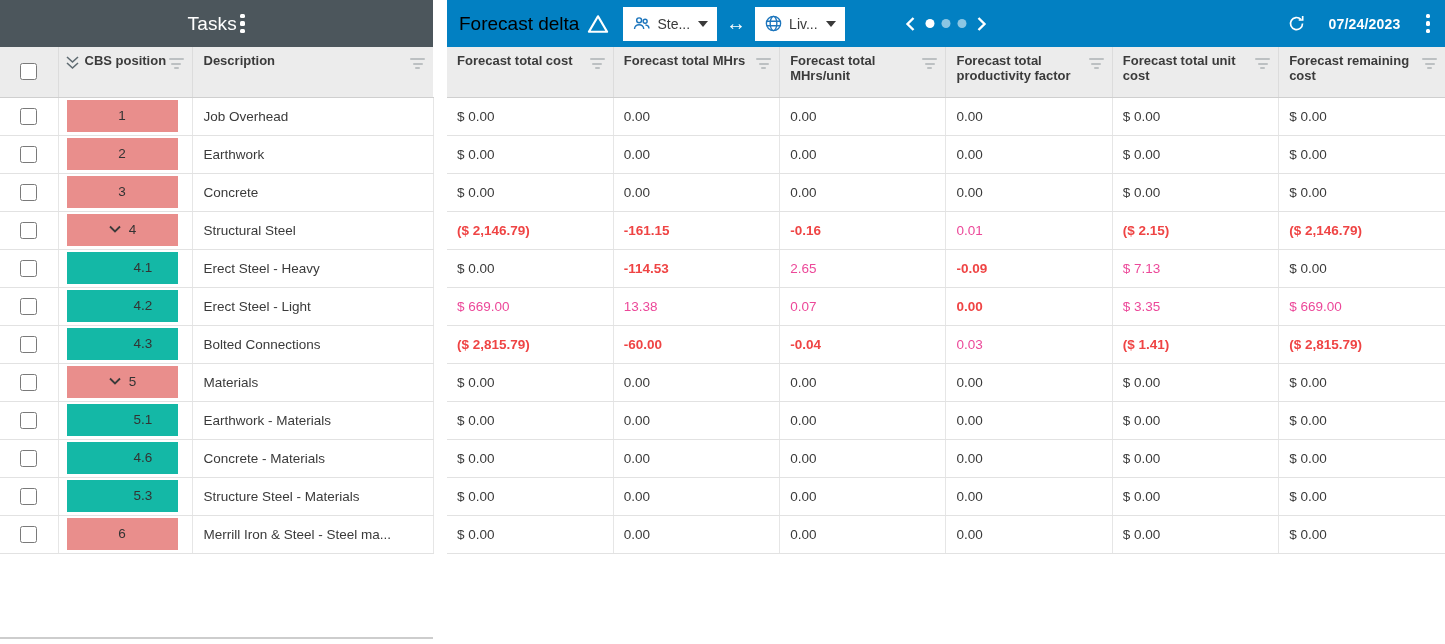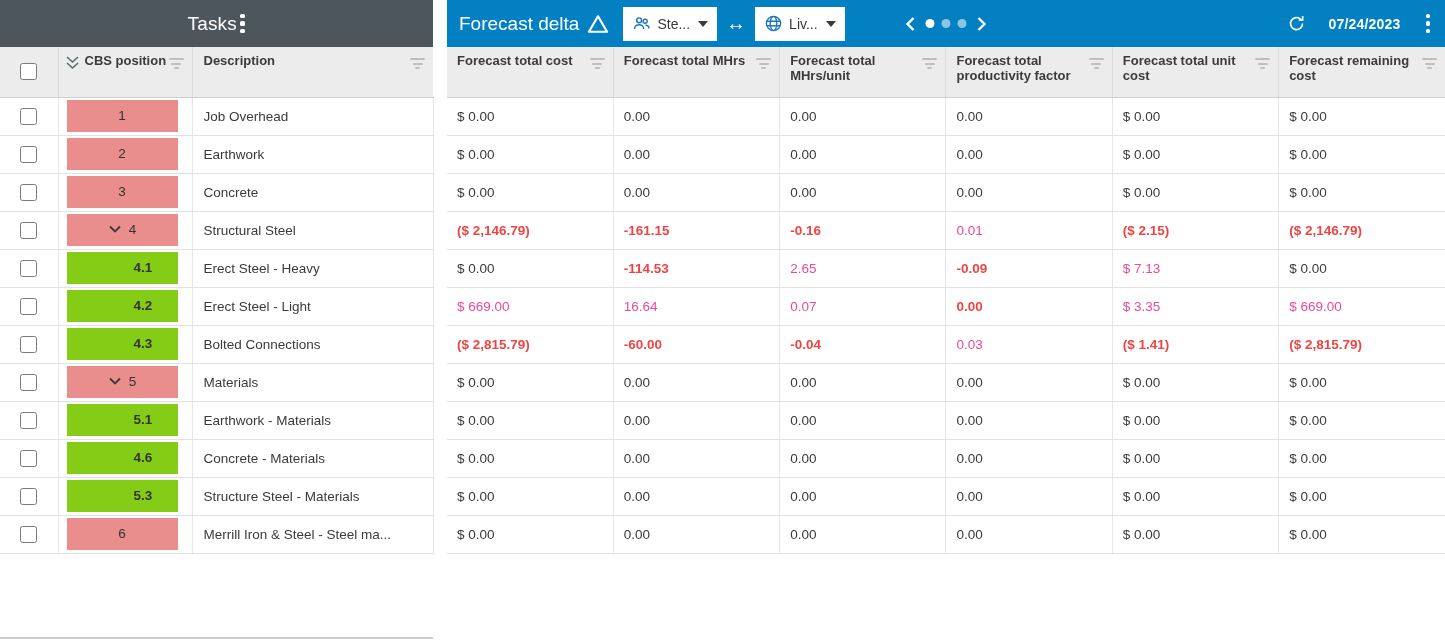--- a/index.html
+++ b/index.html
@@ -9,21 +9,21 @@
   
   .left-panel{position:absolute;left:0;top:0;width:433px;height:644px;background:#fff;}
   .right-panel{position:absolute;left:447px;top:0;width:998px;height:644px;background:#fff;}
 
   
   .dark-header{height:47px;background:#4c565c;display:flex;align-items:center;justify-content:center;padding:0 12px 0 14px;box-sizing:border-box;}
   .dark-header .title{color:#fff;font-size:19px;letter-spacing:.2px;}
 
   
   .blue-header{position:relative;height:47px;background:#0280c2;display:flex;align-items:center;padding:0 12px;box-sizing:border-box;}
-  .blue-header .title{color:#ffffff;font-size:19px;white-space:nowrap;}
+  .blue-header .title{color:#000000;font-size:19px;white-space:nowrap;}
   .delta-ico{width:22px;height:20px;margin-left:8px;flex:none;}
   .hdr-dd{background:#fff;height:34px;display:flex;align-items:center;gap:6px;padding:0 9px;box-sizing:border-box;cursor:pointer;flex:none;}
   .hdr-dd .dd-label{font-size:14px;color:#3a3a3a;white-space:nowrap;}
   .caret{width:0;height:0;border-left:5px solid transparent;border-right:5px solid transparent;border-top:6px solid #3a3a3a;margin-left:2px;}
   .swap-arrow{color:#fff;font-size:20px;font-weight:bold;margin:0 9px;flex:none;}
   .dd1{margin-left:14px;}
   .pager{position:absolute;left:50%;top:0;height:47px;transform:translateX(-50%);display:flex;align-items:center;gap:10px;}
   .pager svg{width:11px;height:16px;}
   .pager .dots{display:flex;gap:7px;align-items:center;}
   .pager .dot{width:9px;height:9px;border-radius:50%;background:rgba(255,255,255,.55);}
@@ -47,21 +47,21 @@
 
   
   .left-table td{border-bottom:1px solid #e2e2e2;border-right:1px solid #e6e6e6;height:38px;font-size:13.5px;}
   .left-table td:last-child{border-right:1px solid #e6e6e6;}
   .cb-td{width:58px;text-align:center;}
   .cbs-td{width:134px;position:relative;padding:0;}
   .desc-td{width:241px;padding:0 8px 0 11px;overflow:hidden;white-space:nowrap;text-overflow:ellipsis;color:#3a3a3a;}
   .checkbox{display:inline-block;width:15px;height:15px;border:1.5px solid #7a7a7a;border-radius:2.5px;background:#fff;vertical-align:middle;cursor:pointer;}
   .badge{position:absolute;left:8px;right:14px;top:2px;bottom:3px;display:flex;align-items:center;justify-content:center;font-size:13.5px;color:#333;}
   .badge.red{background:#e98e8c;}
-  .badge.green{background:#84cc16;font-weight:bold;}
+  .badge.green{background:#14b8a6;}
   .badge.child .bnum{margin-left:42px;}
   .bchev{width:14px;height:9px;margin-right:7px;cursor:pointer;}
   .bchev polyline{fill:none;stroke:#3a3a3a;stroke-width:1.8;}
   .cbs-head-inner{display:flex;gap:5px;}
   .collapse-ico{width:15px;height:17px;flex:none;margin-top:1px;}
   .collapse-ico polyline{fill:none;stroke:#5f6b71;stroke-width:1.6;}
 
   
   .right-table th{width:16.6667%;}
   .right-table td{border-bottom:1px solid #e2e2e2;border-right:1px solid #e6e6e6;height:38px;font-size:13.5px;padding:0 8px 0 10px;white-space:nowrap;overflow:hidden;}
@@ -367,21 +367,21 @@
           <tr>
             <td class="c-dark">$ 0.00</td>
             <td class="c-red">-114.53</td>
             <td class="c-green">2.65</td>
             <td class="c-red">-0.09</td>
             <td class="c-green">$ 7.13</td>
             <td class="c-dark">$ 0.00</td>
           </tr>
           <tr>
             <td class="c-green">$ 669.00</td>
-            <td class="c-green">16.64</td>
+            <td class="c-green">13.38</td>
             <td class="c-green">0.07</td>
             <td class="c-red">0.00</td>
             <td class="c-green">$ 3.35</td>
             <td class="c-green">$ 669.00</td>
           </tr>
           <tr>
             <td class="c-red">($ 2,815.79)</td>
             <td class="c-red">-60.00</td>
             <td class="c-red">-0.04</td>
             <td class="c-green">0.03</td>

